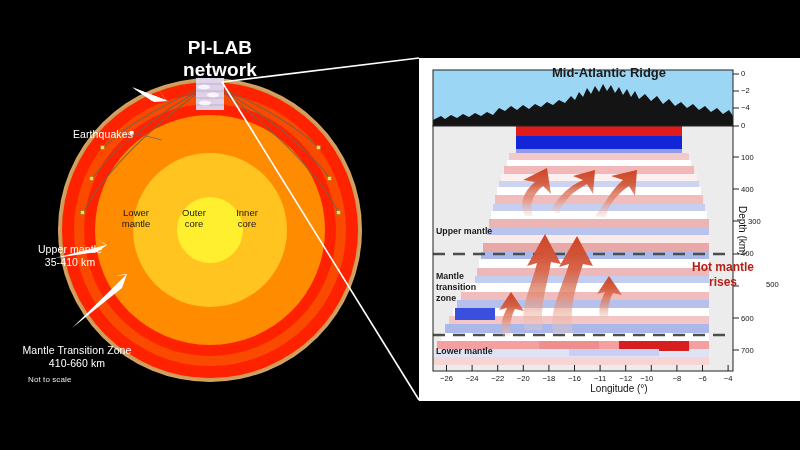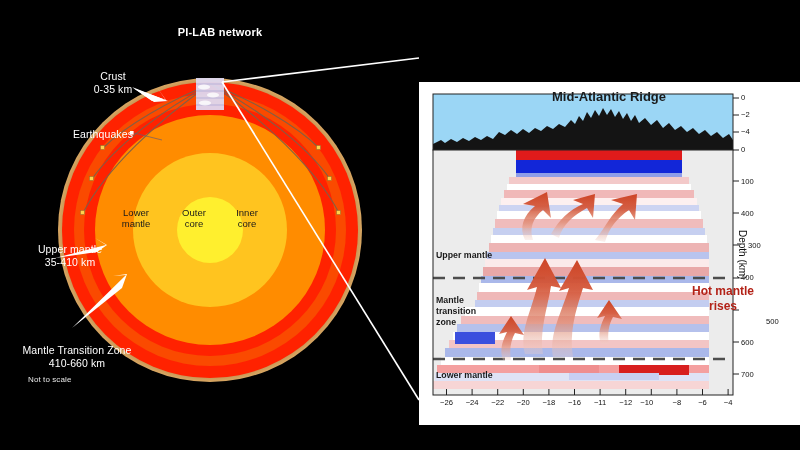--- a/index.html
+++ b/index.html
@@ -8,22 +8,22 @@
     background: #000;
     font-family: "Liberation Sans", sans-serif;
     overflow: hidden;
   }
   #stage { position: relative; width: 800px; height: 450px; background: #000; }
 
   
   #earth-panel { position: absolute; left: 0; top: 0; width: 420px; height: 450px; }
 
   .earth-title {
-    position: absolute; left: 150px; top: 26px; width: 140px;
-    text-align: center; color: #fff; font-weight: bold; font-size: 11px;
+    position: absolute; left: 150px; top: 37px; width: 140px;
+    text-align: center; color: #fff; font-weight: bold; font-size: 19px;
     line-height: 1.18; letter-spacing: .2px;
   }
 
   #earth-svg { position: absolute; left: 0; top: 0; }
 
   .lbl { position: absolute; color: #fff; font-size: 10.5px; line-height: 1.22;
          letter-spacing: .1px; white-space: pre-line; }
   .lbl-crust { left: 70px; top: 70px; width: 86px; text-align: center; }
   .lbl-eq    { left: 47px; top: 128px; width: 86px; text-align: right; }
   .lbl-um    { left: 10px; top: 243px; width: 120px; text-align: center; }
@@ -32,21 +32,21 @@
 
   .inner-lbl { position: absolute; color: #1a1a1a; font-size: 9.5px;
                text-align: center; line-height: 1.2; font-weight: 500; white-space: pre-line; }
   .il-lower { left: 108px; top: 207px; width: 56px; }
   .il-outer { left: 168px; top: 207px; width: 52px; }
   .il-inner { left: 222px; top: 207px; width: 50px; }
 
   
   #fig-panel {
     position: absolute; left: 419px; top: 58px;
-    width: 381px; height: 343px; background: #fff; margin-top: 24px;
+    width: 381px; height: 343px; background: #fff;
   }
   #fig-svg { position: absolute; left: 0; top: 0; }
 
   .fig-txt { position: absolute; color: #111; }
   .fig-title {
     left: 40px; top: 7px; width: 300px; text-align: center;
     font-size: 13px; font-weight: bold; color: #1b1b1b;
   }
   .zone-lbl { font-size: 8.8px; font-weight: bold; color: #1a1a1a; line-height: 1.25; white-space: pre-line; }
   .zl-um  { left: 17px; top: 168px; }
@@ -138,22 +138,20 @@
         <path d="M55,258 L106,245 L95,238 L107,245 L97,252 Z"></path>
         <path d="M72,328 L126,275 L113,276 L127,274 L122,288 Z"></path>
       </g>
 
       <g stroke="#ffffff" stroke-width="1.6" fill="none">
         <line x1="222" y1="82" x2="419" y2="58"></line>
         <line x1="222" y1="82" x2="419" y2="400"></line>
       </g>
     </svg>
 
-    <div class="lbl lbl-crust">Crust
-0-35 km</div>
     <div class="lbl lbl-eq">Earthquakes</div>
     <div class="lbl lbl-um">Upper mantle
 35-410 km</div>
     <div class="lbl lbl-mtz">Mantle Transition Zone
 410-660 km</div>
     <div class="lbl lbl-scale">Not to scale</div>
 
     <div class="inner-lbl il-lower">Lower
 mantle</div>
     <div class="inner-lbl il-outer">Outer
@@ -292,20 +290,21 @@
 
     <div class="fig-txt zone-lbl zl-um">Upper mantle</div>
     <div class="fig-txt zone-lbl zl-mtz">Mantle
 transition
 zone</div>
     <div class="fig-txt zone-lbl zl-lm">Lower mantle</div>
 
     <div class="fig-txt hot-lbl">Hot mantle
 rises</div>
 
+    <div class="fig-txt axis-title-x">Longitude (°)</div>
     <div class="fig-txt axis-title-y">Depth (km)</div>
 
     <div id="xticklabels">
         <div class="tick" style="left: 16.5px; top: 316px; width: 22px; text-align: center;">−26</div>
         <div class="tick" style="left: 42.1px; top: 316px; width: 22px; text-align: center;">−24</div>
         <div class="tick" style="left: 67.7px; top: 316px; width: 22px; text-align: center;">−22</div>
         <div class="tick" style="left: 93.3px; top: 316px; width: 22px; text-align: center;">−20</div>
         <div class="tick" style="left: 118.9px; top: 316px; width: 22px; text-align: center;">−18</div>
         <div class="tick" style="left: 144.5px; top: 316px; width: 22px; text-align: center;">−16</div>
         <div class="tick" style="left: 170.1px; top: 316px; width: 22px; text-align: center;">−11</div>
@@ -314,21 +313,21 @@
         <div class="tick" style="left: 246.9px; top: 316px; width: 22px; text-align: center;">−8</div>
         <div class="tick" style="left: 272.5px; top: 316px; width: 22px; text-align: center;">−6</div>
         <div class="tick" style="left: 298.1px; top: 316px; width: 22px; text-align: center;">−4</div>
       </div>
     <div id="yticklabels">
         <div class="tick" style="left: 322px; top: 63px; width: 22px;">0</div>
         <div class="tick" style="left: 322px; top: 95.1px; width: 22px;">100</div>
         <div class="tick" style="left: 322px; top: 127.2px; width: 22px;">400</div>
         <div class="tick" style="left: 322px; top: 159.3px; width: 22px; padding-left: 7px;">300</div>
         <div class="tick" style="left: 322px; top: 191.4px; width: 22px;">400</div>
-        <div class="tick" style="left: 322px; top: 235px; width: 22px; padding-left: 25px;">500</div>
+        <div class="tick" style="left: 322px; top: 222px; width: 22px; padding-left: 25px;">500</div>
         <div class="tick" style="left: 322px; top: 255.6px; width: 22px;">600</div>
         <div class="tick" style="left: 322px; top: 287.7px; width: 22px;">700</div>
       </div>
     <div id="eticklabels">
         <div class="tick" style="left: 322px; top: 11px; width: 22px;">0</div>
         <div class="tick" style="left: 322px; top: 28px; width: 22px;">−2</div>
         <div class="tick" style="left: 322px; top: 45px; width: 22px;">−4</div>
       </div>
   </div>
 </div>

